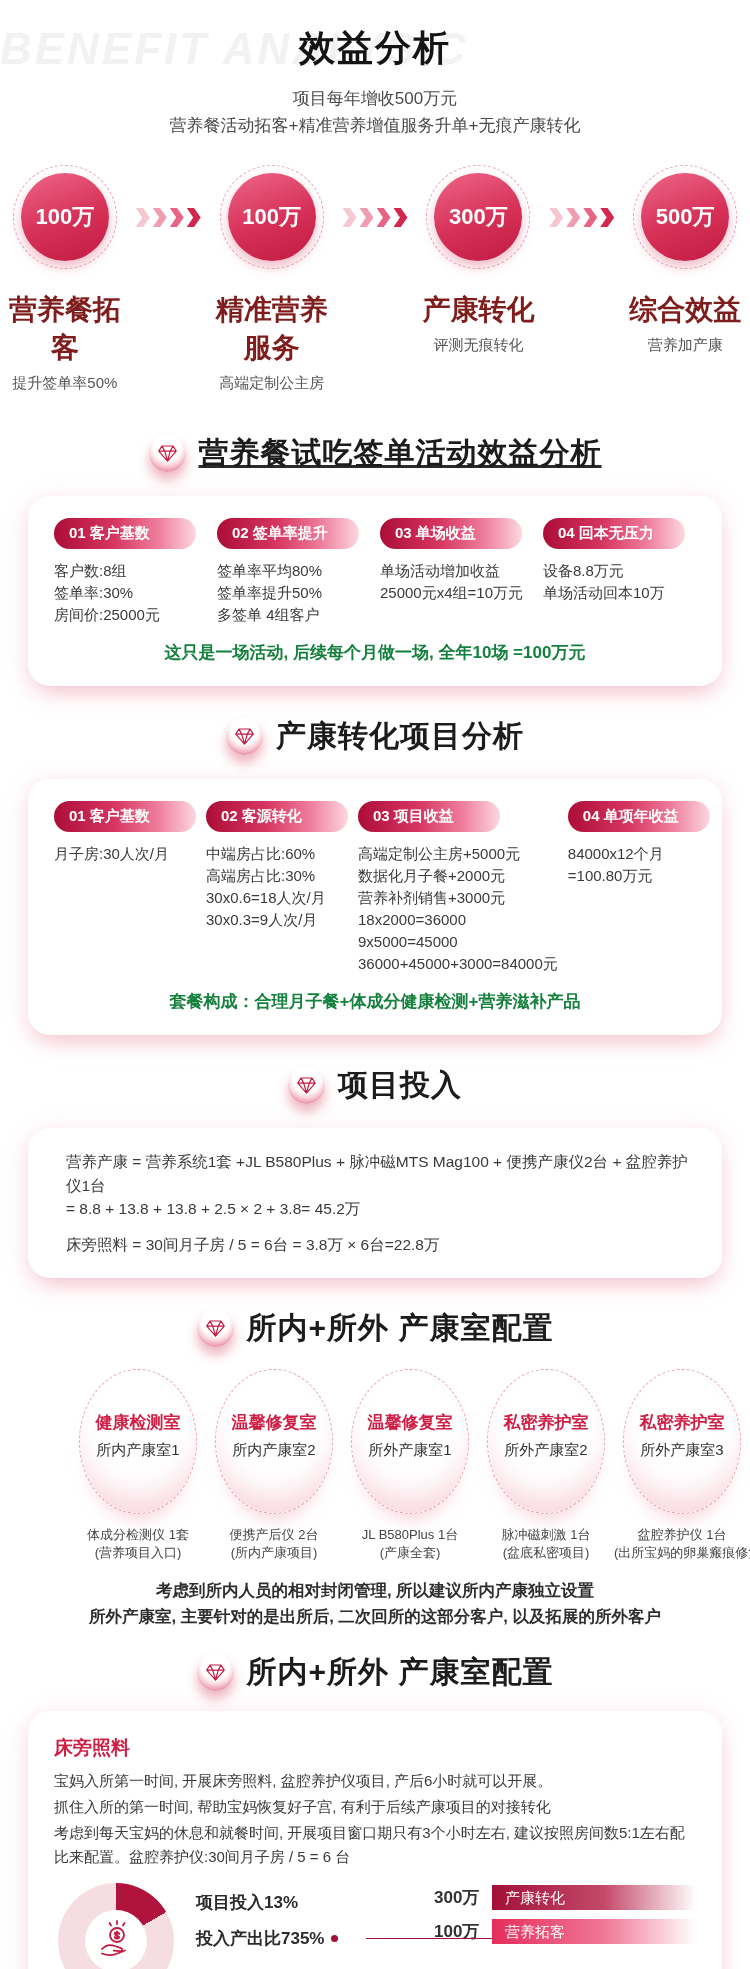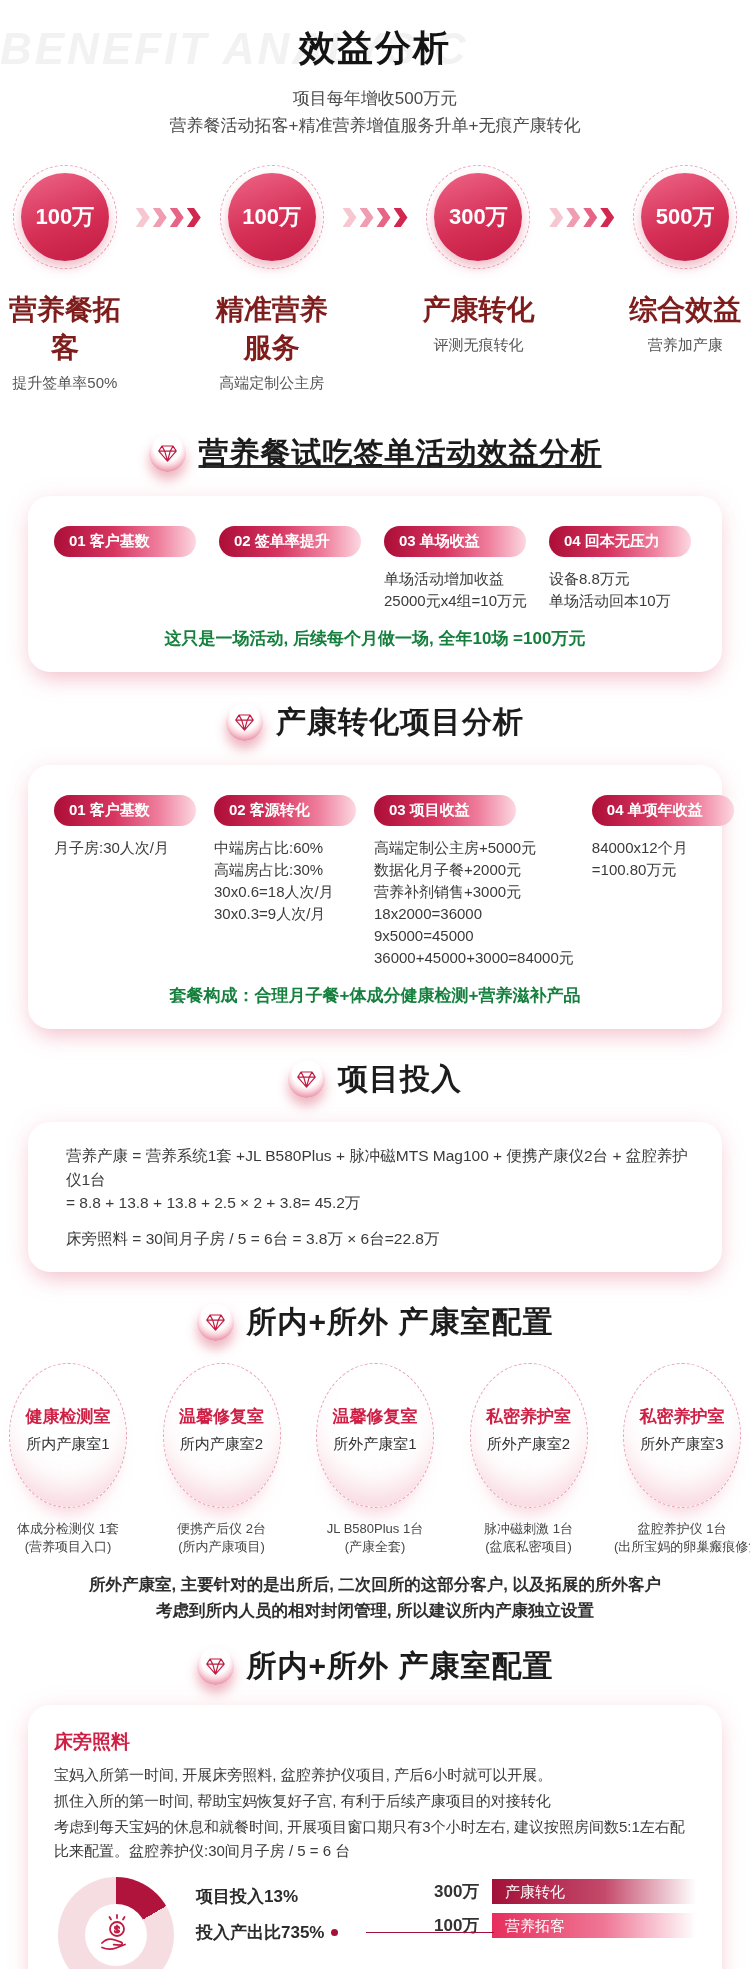--- a/index.html
+++ b/index.html
@@ -37,34 +37,34 @@
 .step-name { margin-top:22px; font-size:28px; font-weight:bold; color:#7f1d1d; }
 .step-desc { margin-top:7px; font-size:15px; color:#555; }
 .chevrons { display:flex; align-items:center; gap:3px; height:104px; margin:0 6px; }
 .chev { width:14px; height:19px; clip-path:polygon(0 0,52% 0,100% 50%,52% 100%,0 100%,46% 50%); }
 .chev1{background:#f6c6d1;} .chev2{background:#f09cb1;} .chev3{background:#e66486;} .chev4{background:#d22850;}
 
 
 .card { width:694px; margin:22px auto 0; background:#fff; border-radius:22px;
   box-shadow:0 4px 22px rgba(233,140,160,.28), 0 14px 22px -10px rgba(240,170,188,.55);
   padding:22px 26px 22px; }
-.card-grid { display:grid; grid-template-columns:repeat(4,1fr); column-gap:18px;margin-top:8px; }
+.card-grid { display:grid; grid-template-columns:repeat(4,1fr); column-gap:10px; }
 .pill { display:inline-block; min-width:142px; padding:6px 18px 6px 15px; border-radius:999px;
   background:linear-gradient(90deg,#ac0e38 0%,#d63560 42%,#ef7f9d 74%,#fcd8e1 100%);
   color:#fff; font-size:15px; font-weight:bold; white-space:nowrap; }
 .card-lines { margin-top:11px; }
 .card-line { font-size:15px; color:#3a3a3a; line-height:22px; white-space:nowrap; }
 .card-summary { margin-top:15px; text-align:center; font-size:17px; font-weight:bold; color:#15803d; }
 
 
 .invest-line { font-size:15.5px; color:#3a3a3a; line-height:1.5;margin-left:12px; }
 .invest-gap { height:13px; }
 
 
-.rooms { margin-top:20px; display:flex; justify-content:space-between; }
+.rooms { margin-top:20px; display:flex; justify-content:flex-end; }
 .room-col { width:136px; text-align:center; }
 .room-circle { position:relative; width:118px; height:145px; margin:0 auto; border-radius:50%;
   border:1.5px dashed #e9a2b4; background:#fff;
   box-shadow:inset 0 -30px 28px -14px rgba(243,182,196,.5), 0 16px 16px -10px rgba(243,182,196,.55);
   display:flex; flex-direction:column; align-items:center; justify-content:center; }
 .room-name { font-size:17px; font-weight:bold; color:#cf1f45; transform:translateY(-6px); }
 .room-sub { margin-top:7px; font-size:15px; color:#333; transform:translateY(-6px); }
 .room-foot { margin-top:12px; font-size:13px; color:#444; line-height:18px; white-space:nowrap; }
 .notes { margin-top:16px; text-align:center; font-size:16.5px; font-weight:bold;
   color:#2e2e2e; line-height:1.55; }
@@ -171,23 +171,33 @@
         <path d="M5 1 L19 1 L23 7.5 L12 20 L1 7.5 Z M1 7.5 H23 M5 1 L8.5 7.5 L12 20 L15.5 7.5 L19 1 M8.5 7.5 H15.5" fill="none" stroke="#c01a42" stroke-width="1.5" stroke-linejoin="round"></path>
       </svg>
     </span>
     <span class="sec-title">营养餐试吃签单活动效益分析</span>
   </div>
 
   <div class="card">
     <div class="card-grid">
       <div>
         <span class="pill">01 客户基数</span>
+        <div class="card-lines">
+          <div class="card-line">客户数:8组</div>
+          <div class="card-line">签单率:30%</div>
+          <div class="card-line">房间价:25000元</div>
+        </div>
       </div>
       <div>
         <span class="pill">02 签单率提升</span>
+        <div class="card-lines">
+          <div class="card-line">签单率平均80%</div>
+          <div class="card-line">签单率提升50%</div>
+          <div class="card-line">多签单 4组客户</div>
+        </div>
       </div>
       <div>
         <span class="pill">03 单场收益</span>
         <div class="card-lines">
           <div class="card-line">单场活动增加收益</div>
           <div class="card-line">25000元x4组=10万元</div>
         </div>
       </div>
       <div>
         <span class="pill">04 回本无压力</span>
@@ -320,22 +330,22 @@
         <div class="room-sub">所外产康室3</div>
       </div>
       <div class="room-foot">
         <div>盆腔养护仪 1台</div>
         <div>(出所宝妈的卵巢瘢痕修复)</div>
       </div>
     </div>
   </div>
 
   <div class="notes">
+    <div>考虑到所内人员的相对封闭管理, 所以建议所内产康独立设置</div>
     <div>所外产康室, 主要针对的是出所后, 二次回所的这部分客户, 以及拓展的所外客户</div>
-    <div>考虑到所内人员的相对封闭管理, 所以建议所内产康独立设置</div>
   </div>
 
   <div class="sec-head" style="margin-top:22px;">
     <span class="badge small">
       <svg width="19" height="17" viewBox="0 0 24 21">
         <path d="M5 1 L19 1 L23 7.5 L12 20 L1 7.5 Z M1 7.5 H23 M5 1 L8.5 7.5 L12 20 L15.5 7.5 L19 1 M8.5 7.5 H15.5" fill="none" stroke="#c01a42" stroke-width="1.5" stroke-linejoin="round"></path>
       </svg>
     </span>
     <span class="sec-title">所内+所外 产康室配置</span>
   </div>

